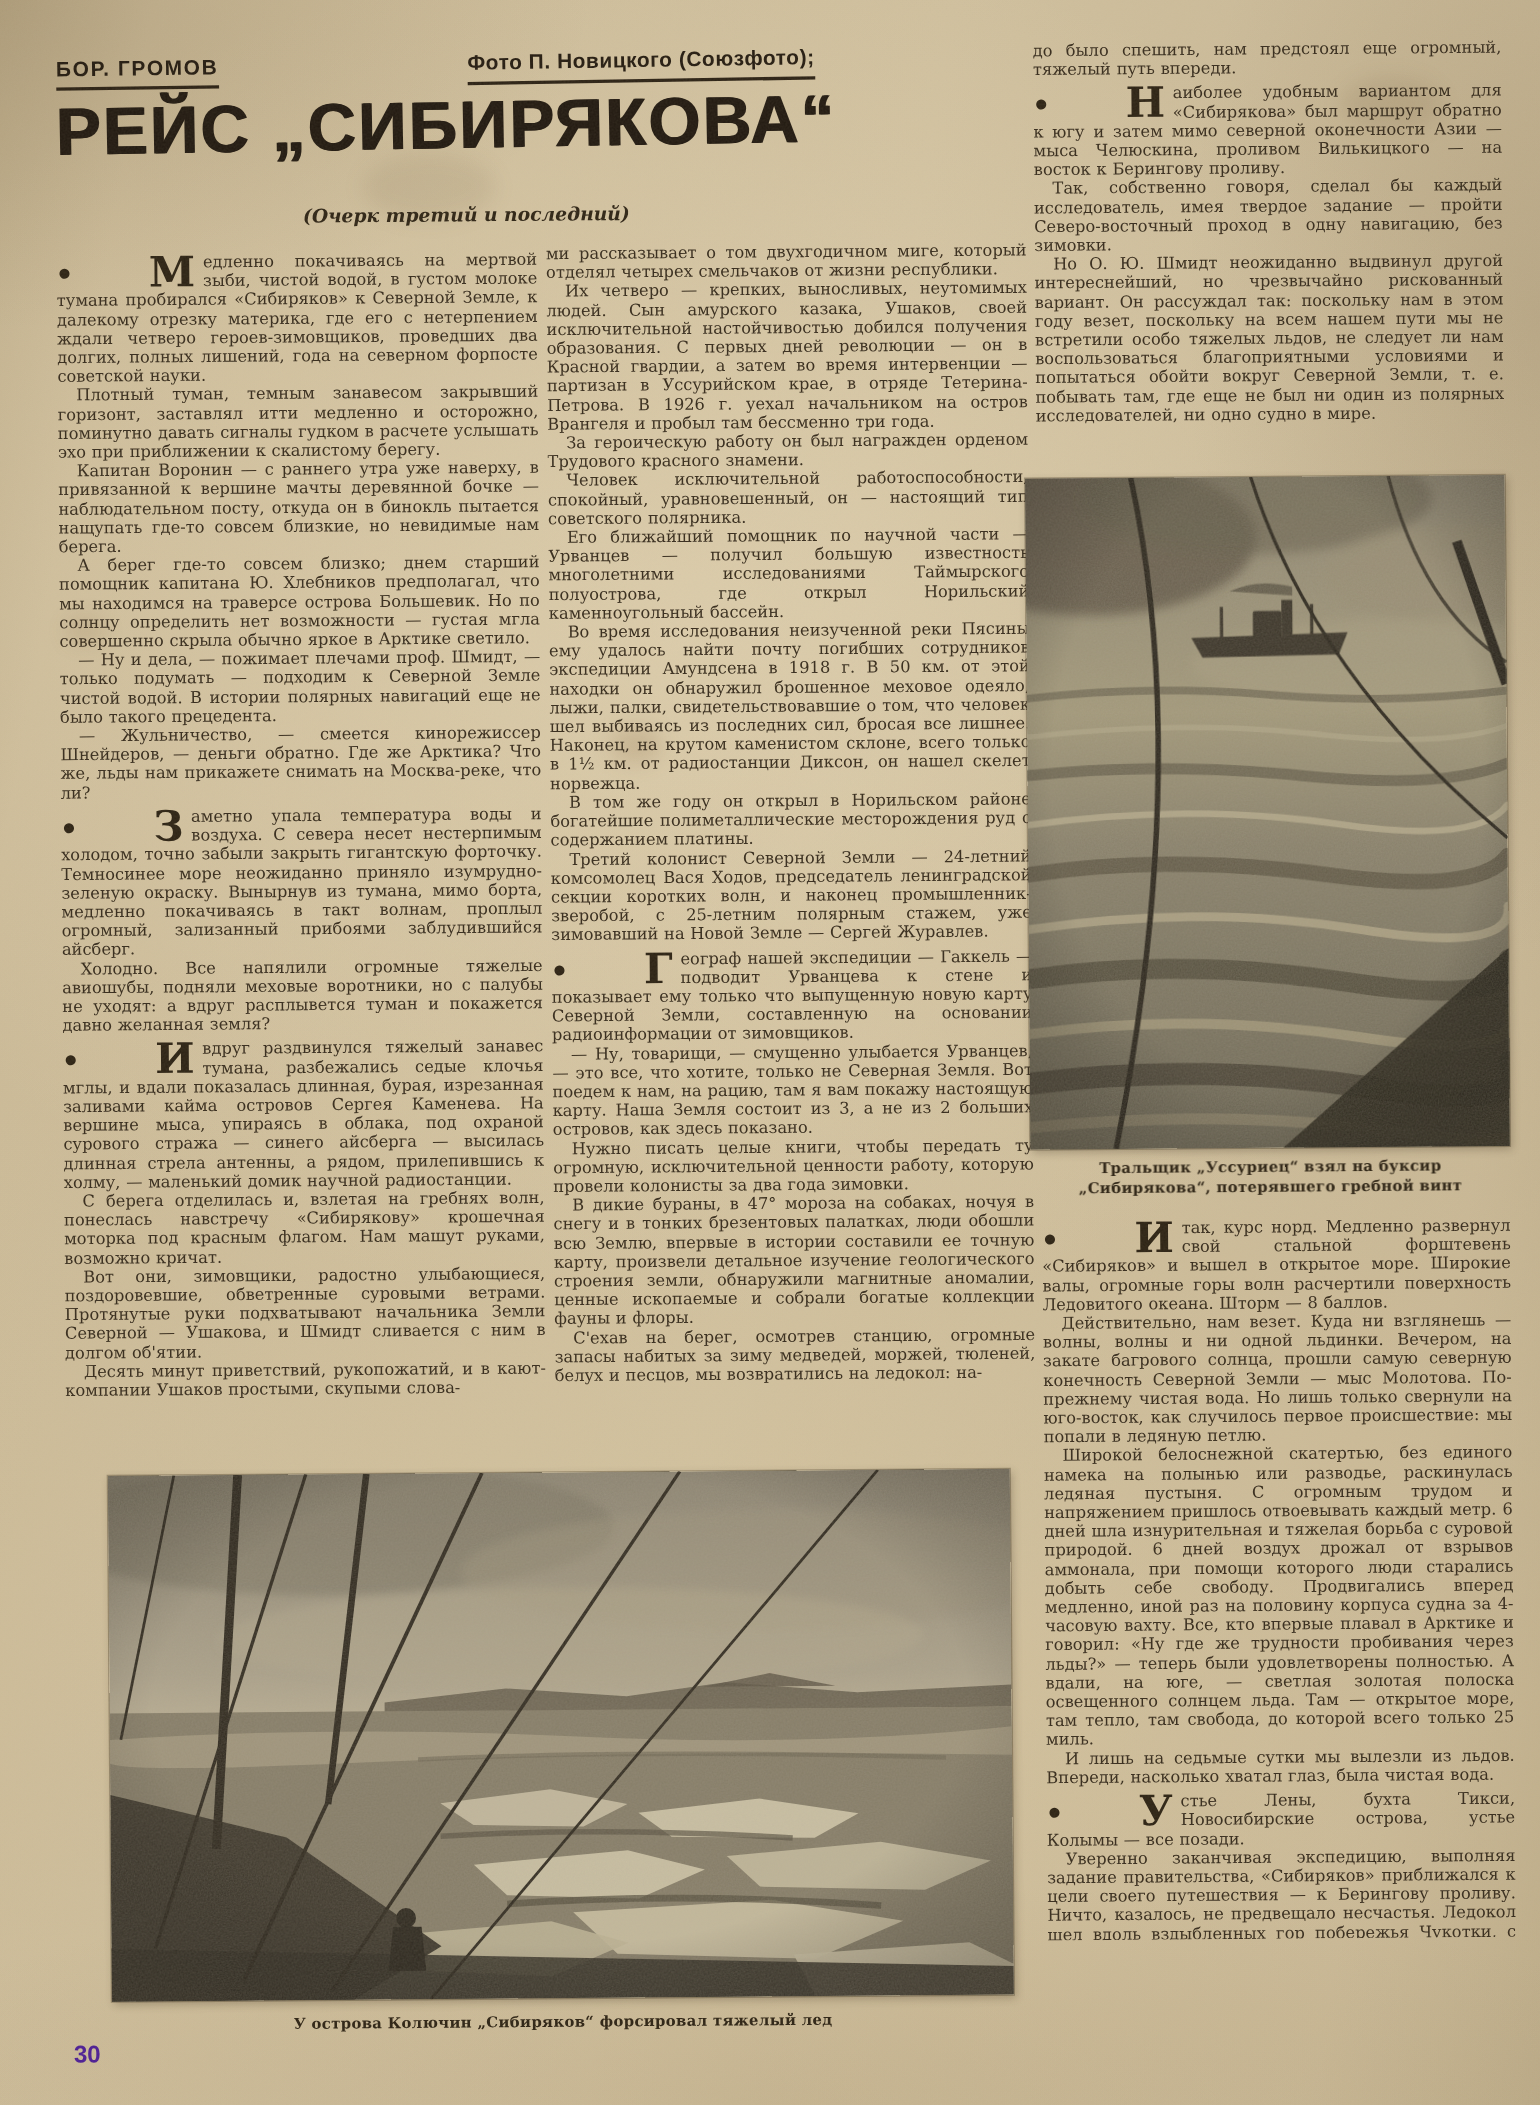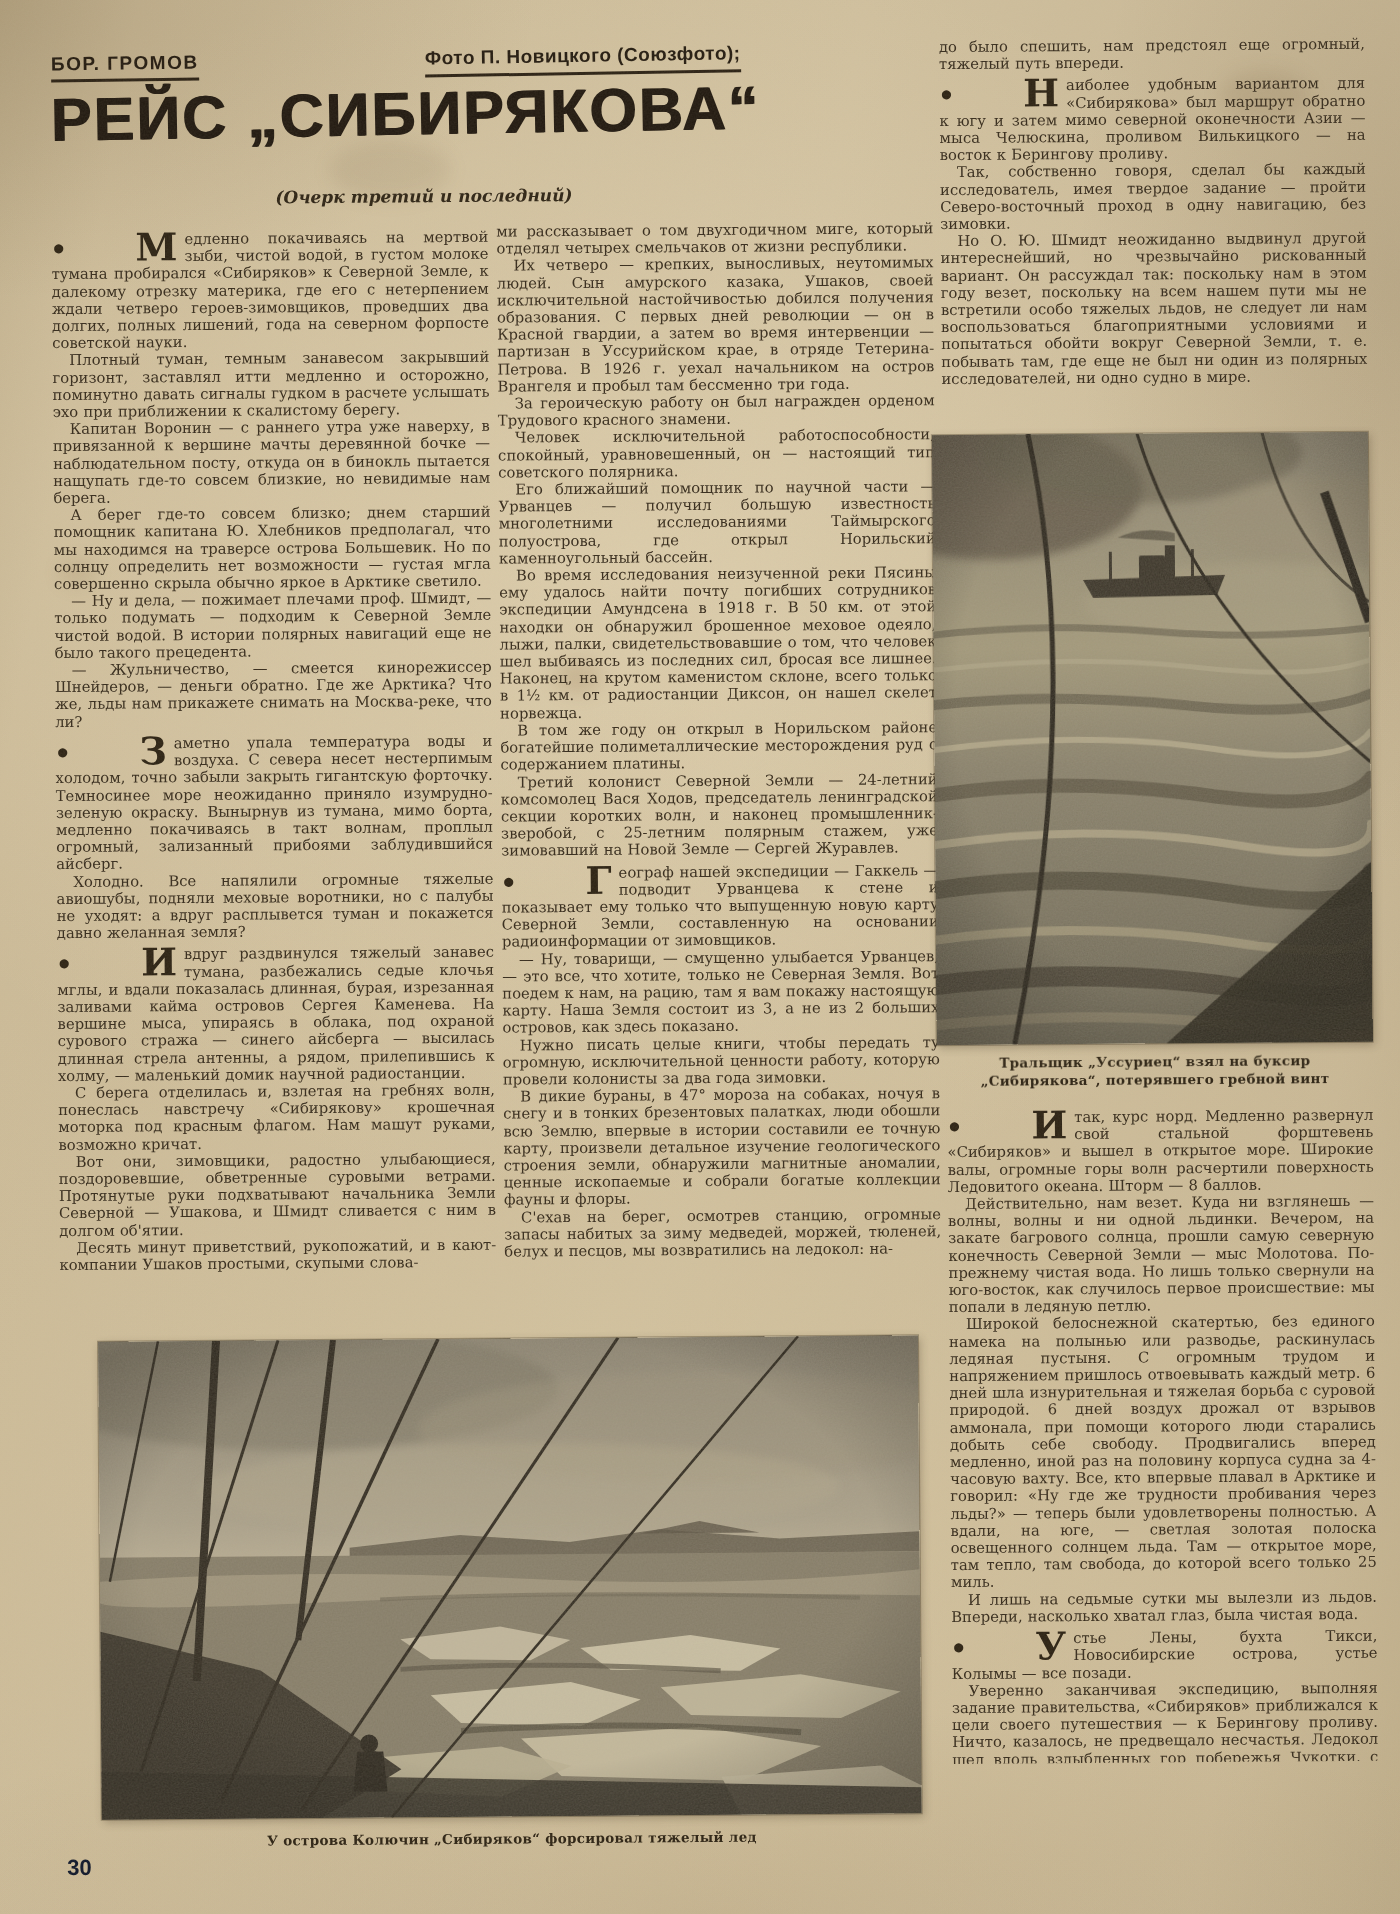--- a/index.html
+++ b/index.html
@@ -69,21 +69,21 @@
 
   .caption {
     position:absolute; text-align:center; font-weight:bold; font-size:13.5px; line-height:18px;
     color:#2c2213; letter-spacing:.3px;
   }
   .caption-left  { left:95px;  top:1828px; width:820px; }
   .caption-right { left:936px; top:1056px; width:436px; }
 
   .pagenum {
     position:absolute; left:60px; top:1850px;
-    font-family:"Liberation Sans",sans-serif; font-weight:bold; font-size:22px; color:#0f172a;
+    font-family:"Liberation Sans",sans-serif; font-weight:bold; font-size:22px; color:#4c1d95;
   }
   .texture { position:absolute; inset:0; pointer-events:none; opacity:.5; }
 </style>
 </head>
 <body>
 
 <div class="paper"></div>
 <div class="stain" style="left:555px;top:660px;width:46px;height:34px;background:rgba(110,75,35,.16);"></div>
 <div class="stain" style="left:330px;top:140px;width:120px;height:60px;background:rgba(100,80,45,.10);"></div>
 <div class="stain" style="left:1220px;top:70px;width:90px;height:50px;background:rgba(95,75,45,.12);"></div>

